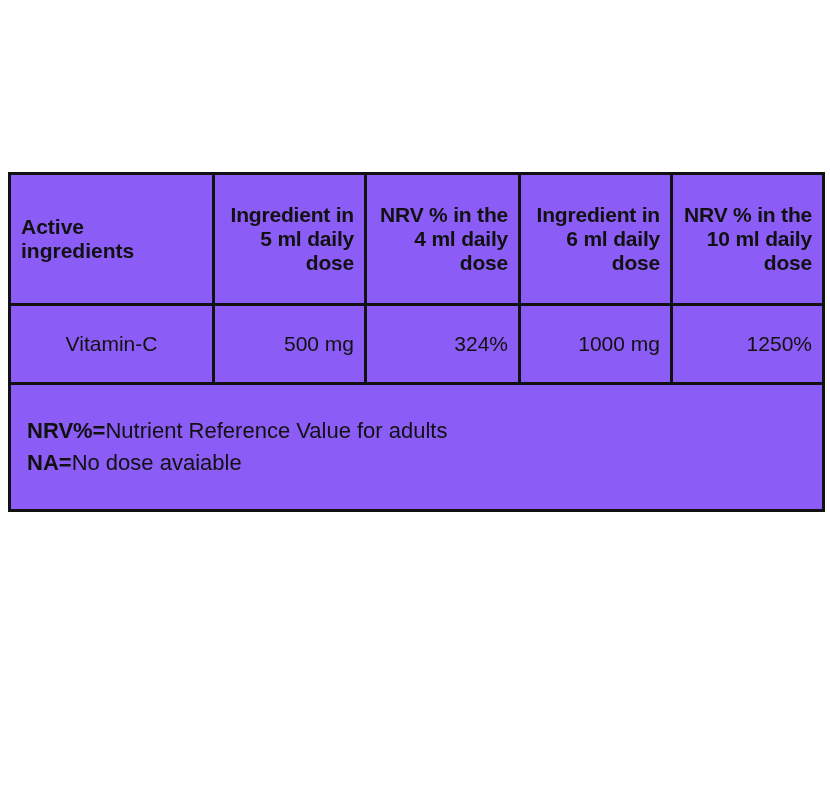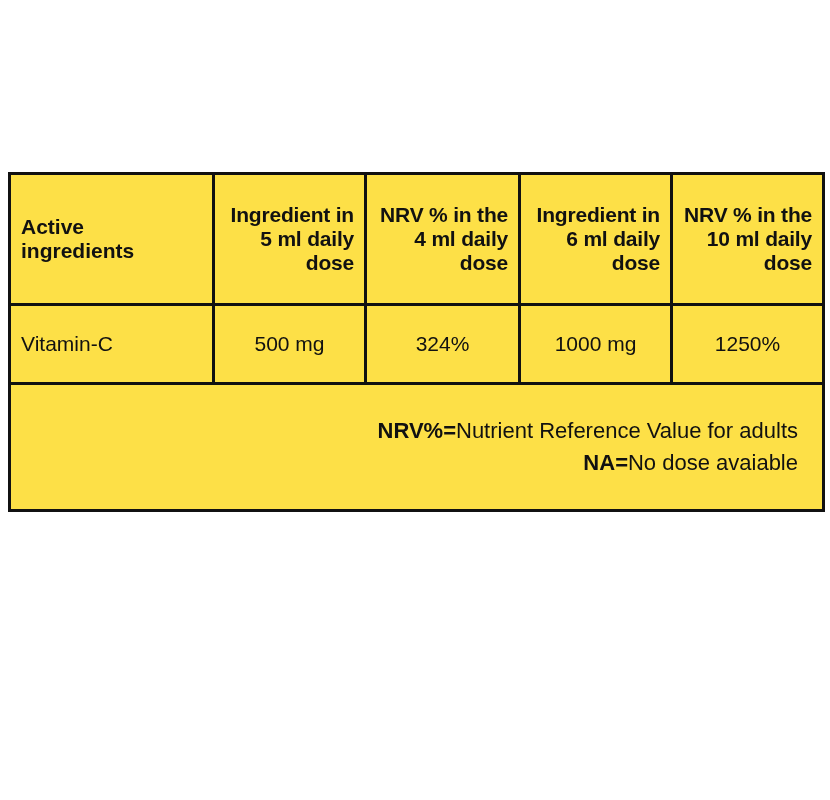--- a/index.html
+++ b/index.html
@@ -20,21 +20,21 @@
     position: absolute;
     left: 8px;
     top: 172px;
     width: 814px;
   }
 
   table.nutrition {
     width: 814px;
     border-collapse: collapse;
     table-layout: fixed;
-    background: #fde047;
+    background: #8b5cf6;
   }
 
   table.nutrition td, table.nutrition th {
     border: 3px solid #111111;
     padding: 8px 10px;
     vertical-align: middle;
     font-size: 21px;
     line-height: 1.15;
   }
 
@@ -55,34 +55,34 @@
     line-height: 1.25;
     letter-spacing: -0.2px;
   }
 
   
   tbody td {
     height: 60px;
     font-weight: normal;
   }
   td.name {
-    text-align: left;
+    text-align: center;
     padding-left: 14px;
     font-size: 22px;
     line-height: 1.25;
   }
   td.val {
-    text-align: center;
+    text-align: right;
     font-size: 22px;
   }
 
   
   tr.note td {
     height: 96px;
-    text-align: right;
+    text-align: left;
     padding: 14px 24px 14px 16px;
     font-size: 22px;
     line-height: 1.45;
   }
   tr.note .bold {
     font-weight: bold;
   }
 
   .note-line {
     display: block;

